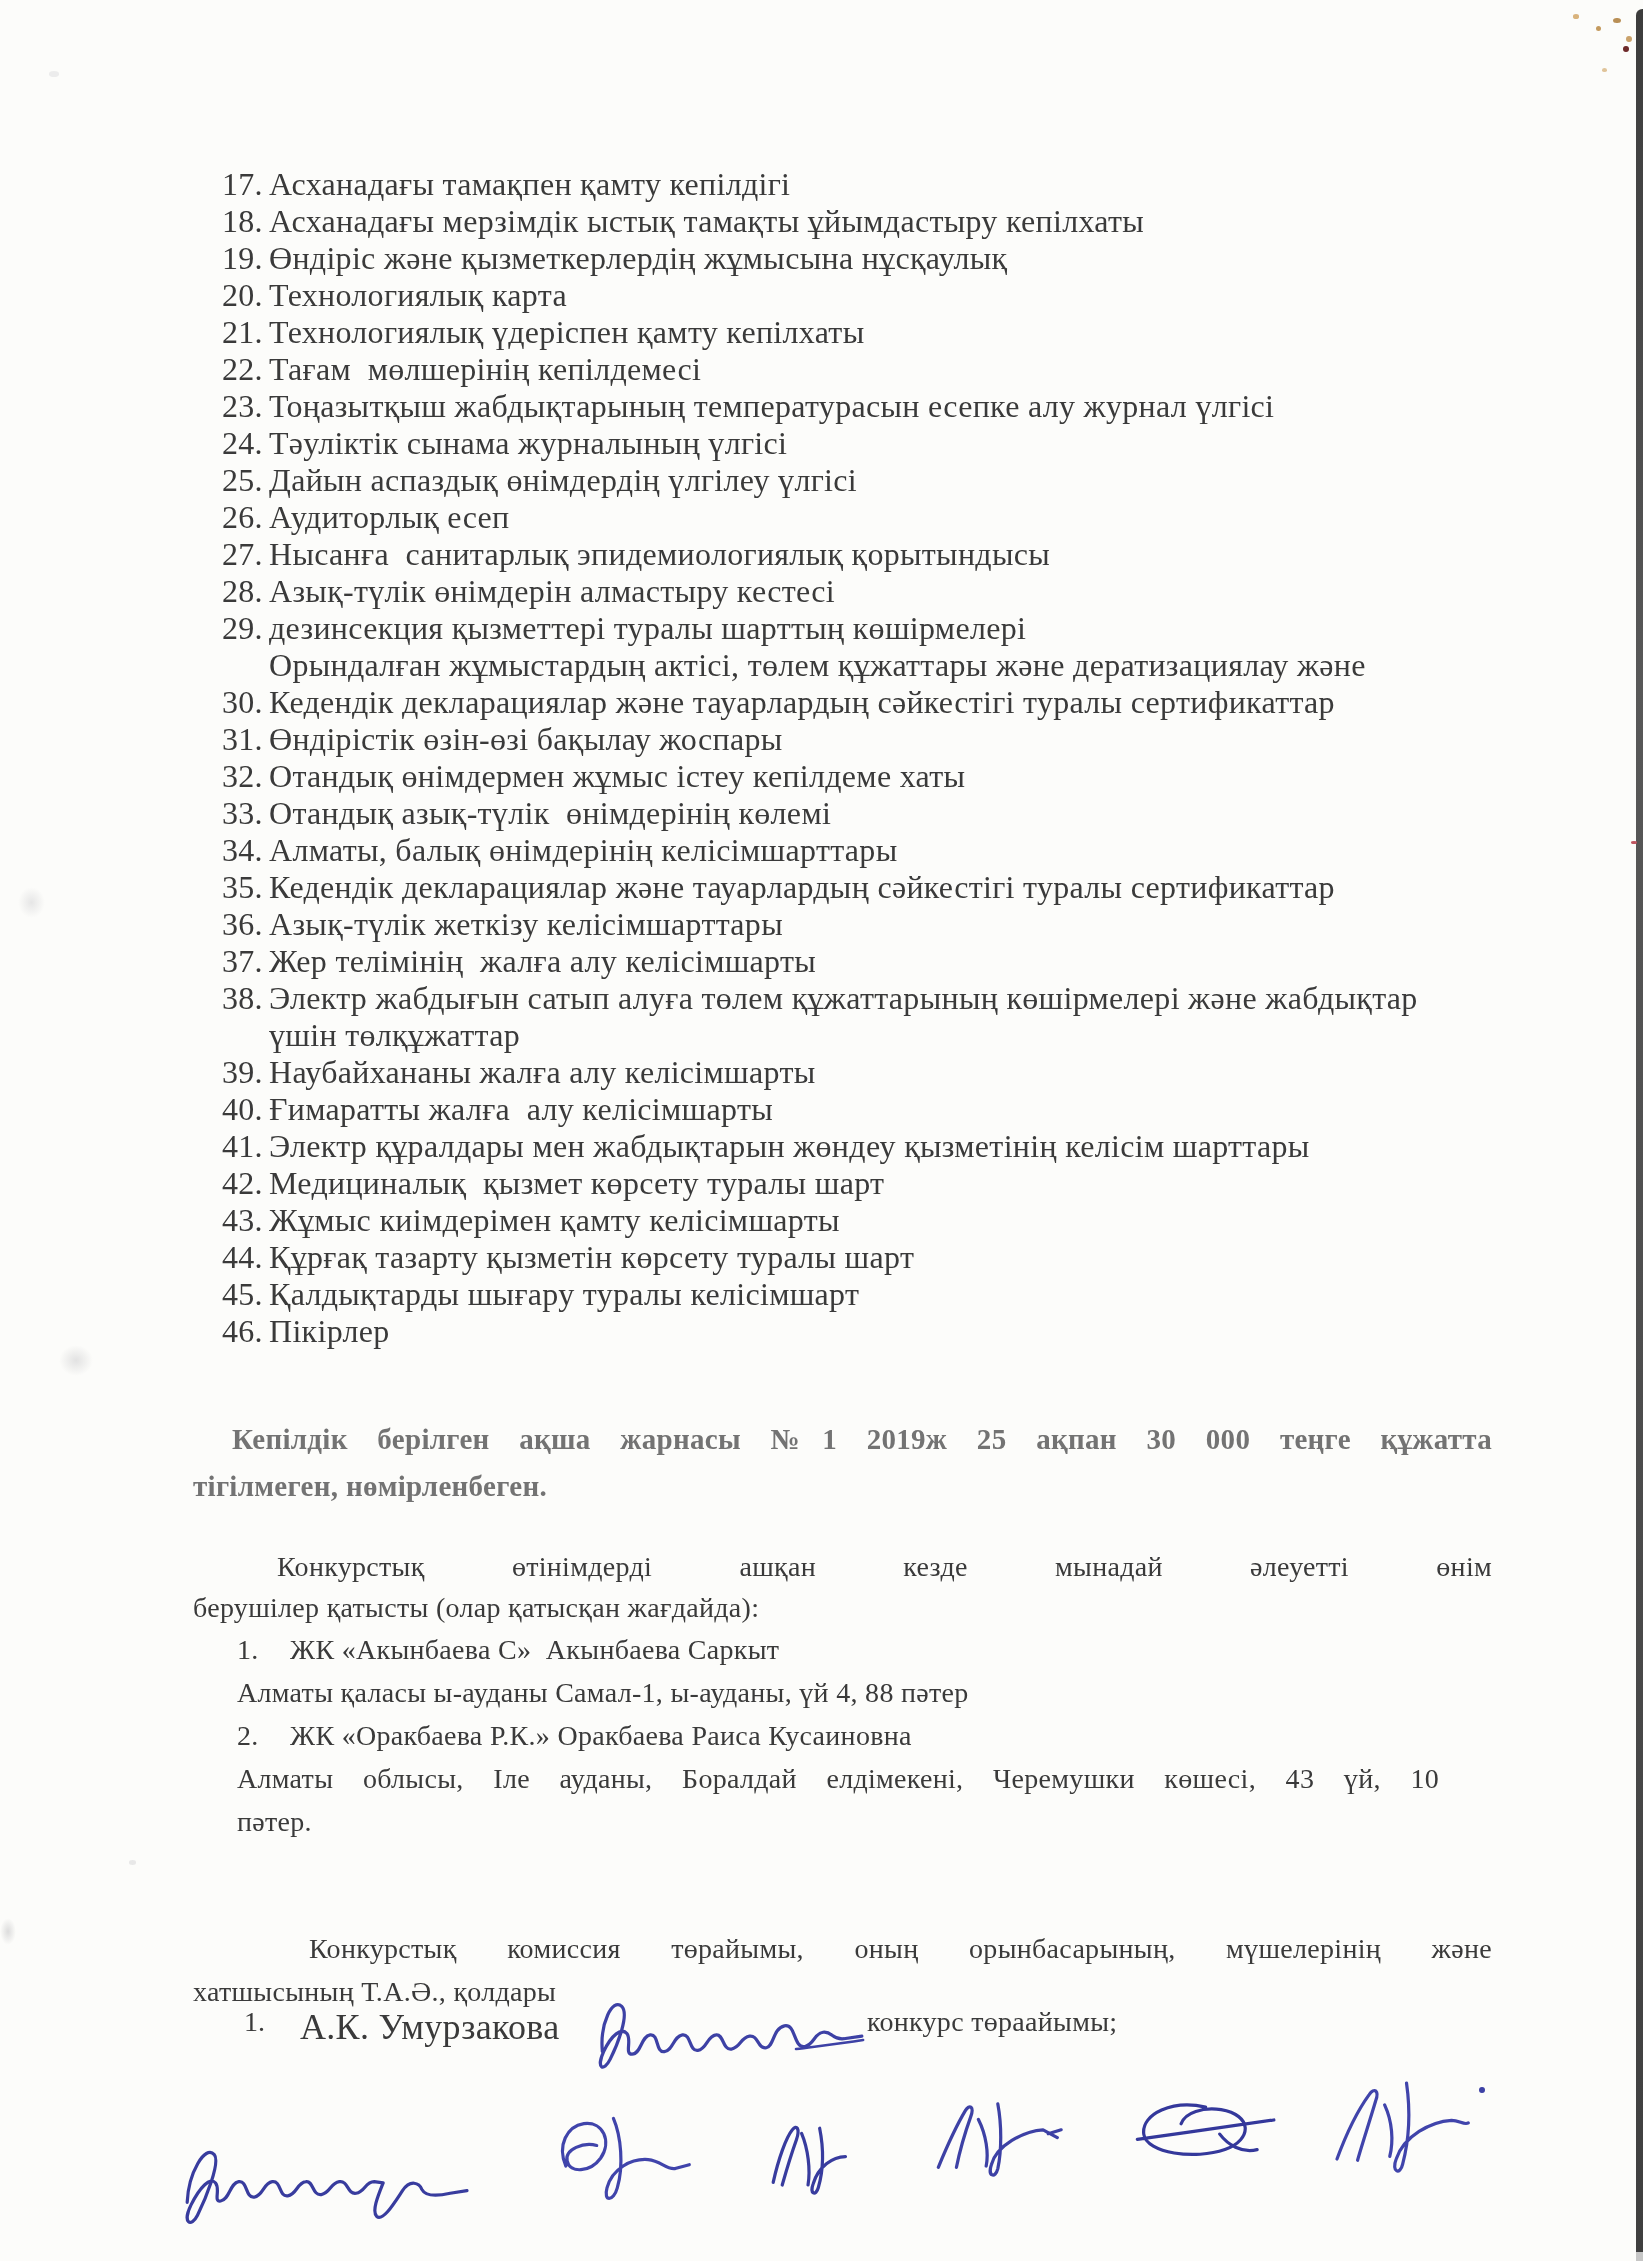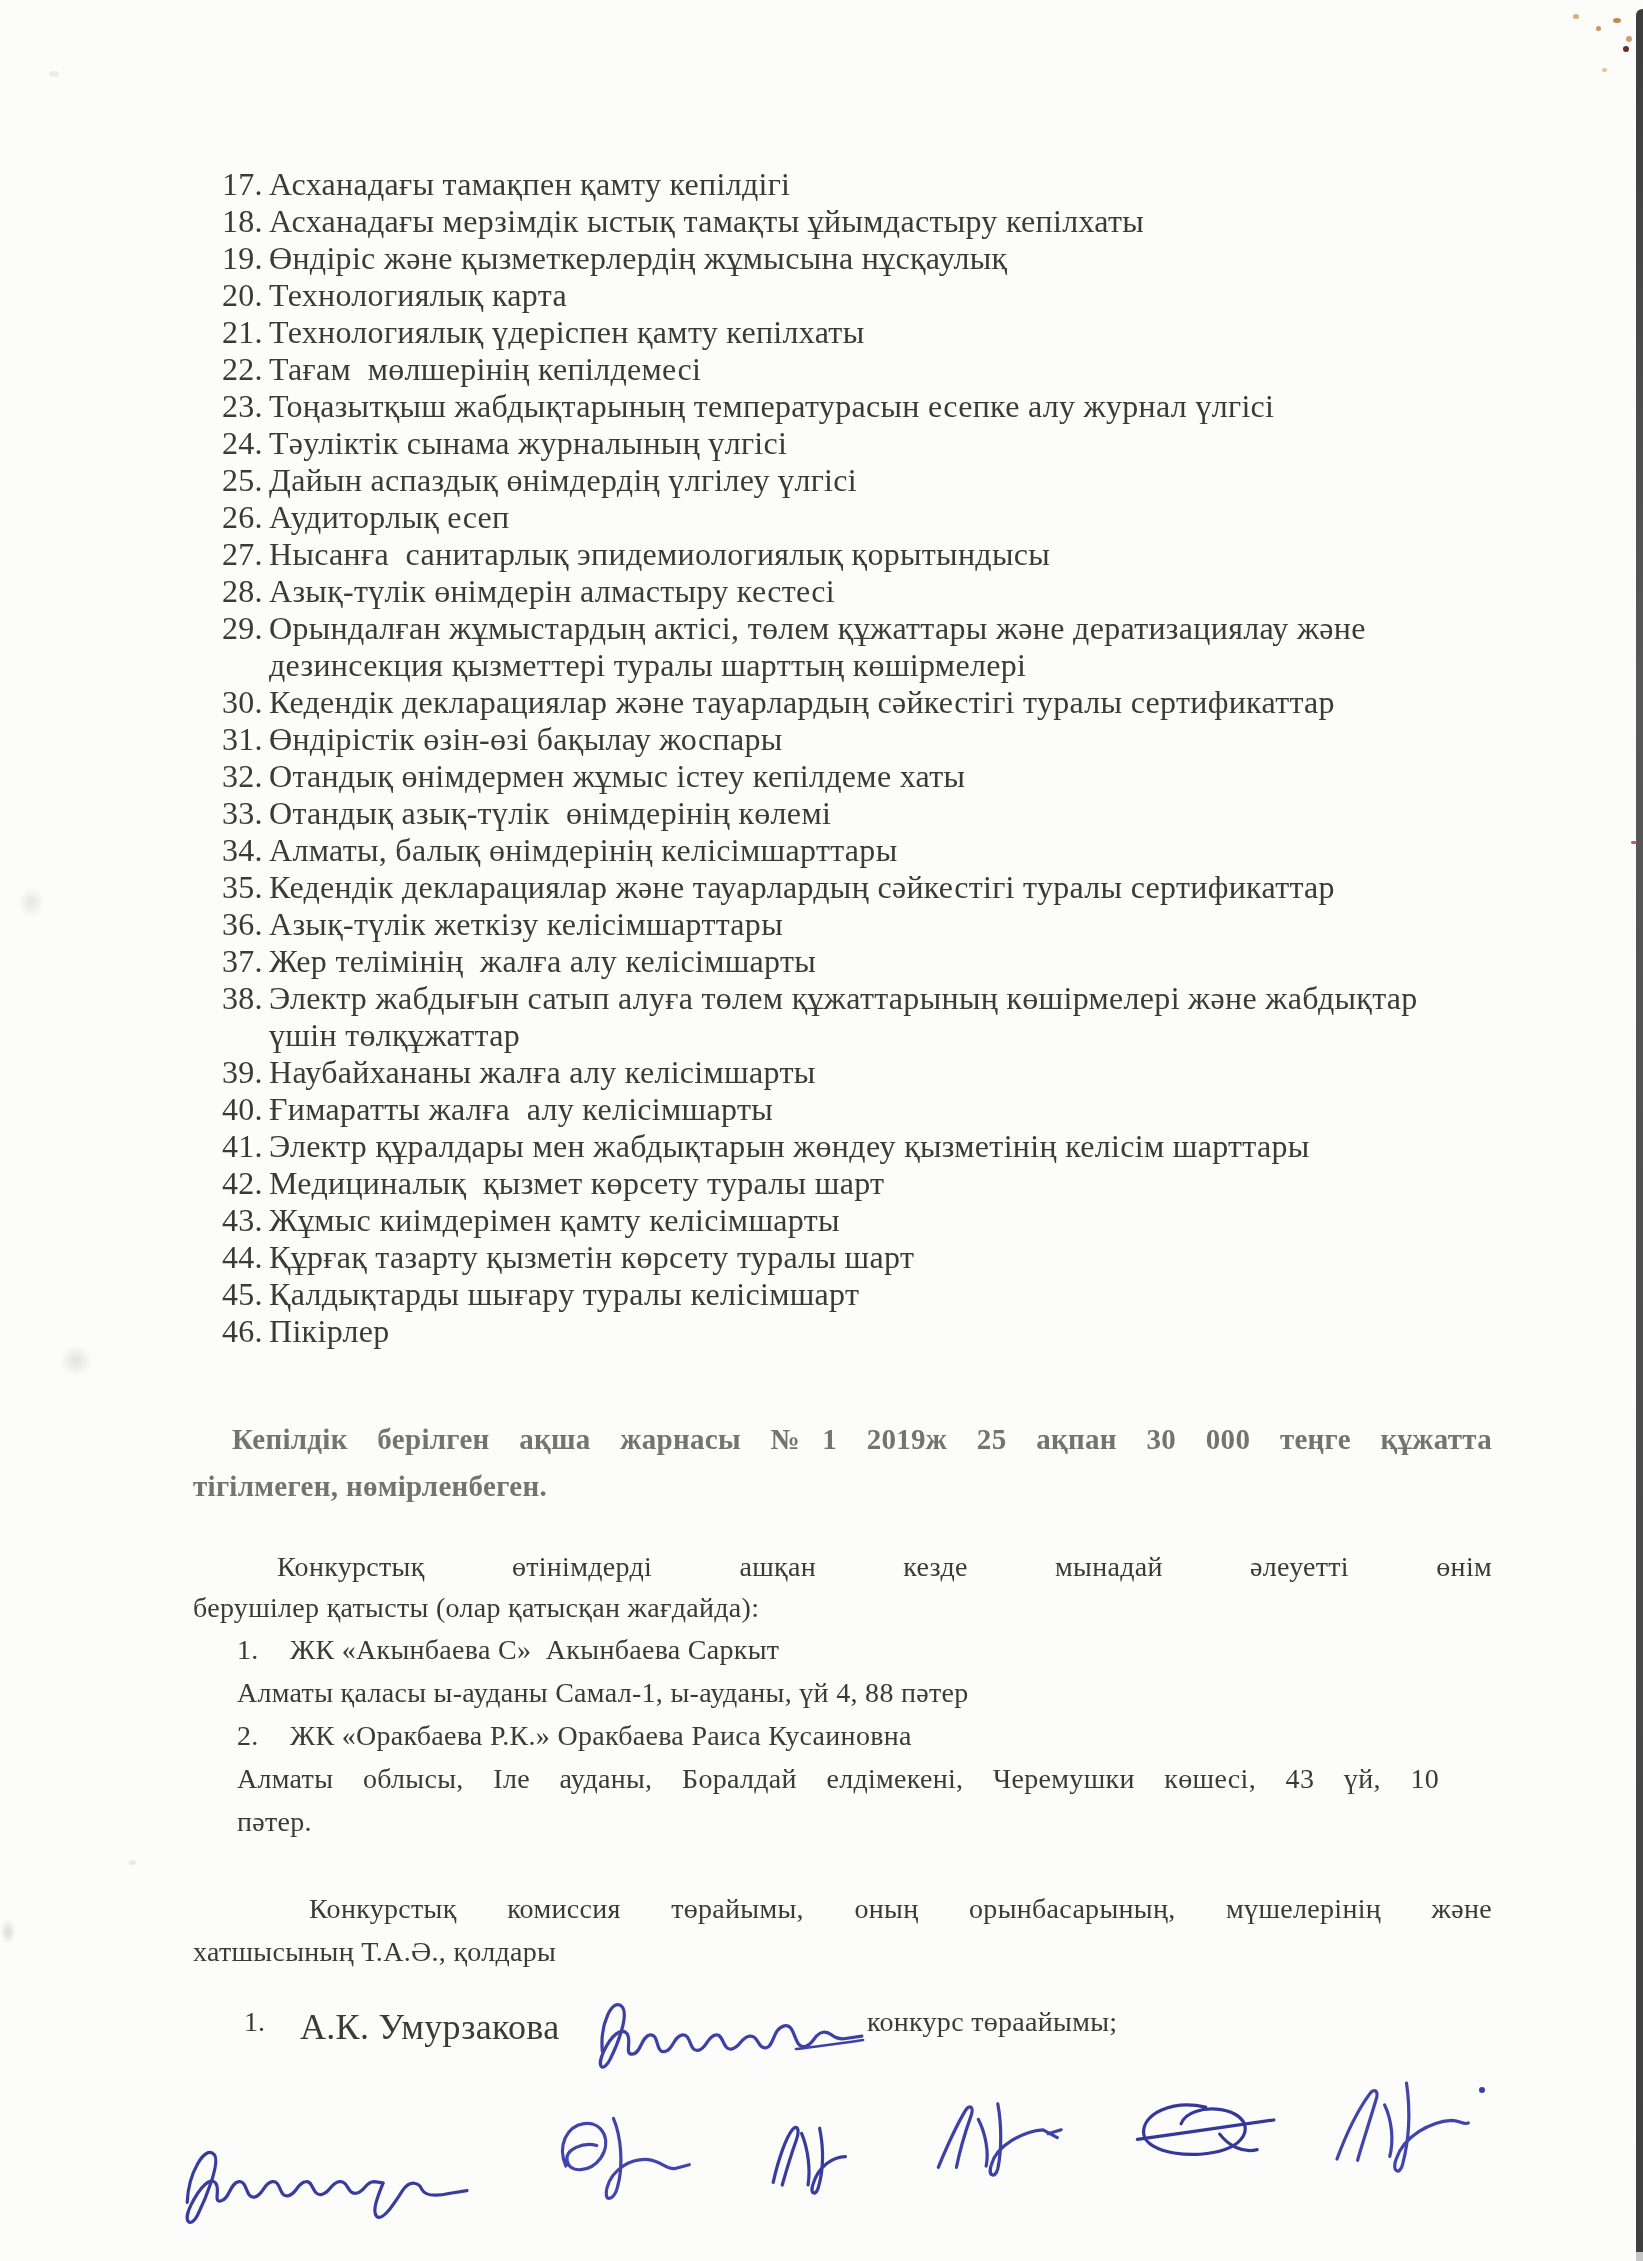--- a/index.html
+++ b/index.html
@@ -33,21 +33,21 @@
   .para .line { white-space:normal; }
   .jl { text-align:justify; text-align-last:justify; }
 
   #deposit { top:1416px; line-height:47px; font-weight:bold; color:#737373; font-size:29px; }
   #deposit .line:first-child { padding-left:39px; }
 
   #opening { top:1546px; line-height:41px; }
   #opening .line:first-child { padding-left:84px; }
 
   #commission { top:1887px; line-height:43px; }
-  #commission .line:first-child { padding-left:116px; }
+  #commission .line:first-child { padding-left:116px;margin-top:40px; }
 
   
   .vendors { position:absolute; left:237px; top:1628px; width:1257px; font-size:28px; line-height:43px; letter-spacing:0.3px; }
   .vendor-name-row { position:relative; padding-left:53px; white-space:pre-wrap; }
   .vendor-num { position:absolute; left:0; top:0; }
   .vendor-addr { width:1202px; }
 
   
   .chair-num  { position:absolute; left:244px;  top:2006px; font-size:28px; }
   .chair-name { position:absolute; left:300px;  top:2006px; font-size:36px; letter-spacing:0.3px; }
@@ -80,21 +80,21 @@
       <div class="toc-item"><span class="toc-num">19.</span><span class="toc-text"><div class="toc-line">Өндіріс және қызметкерлердің жұмысына нұсқаулық</div></span></div>
       <div class="toc-item"><span class="toc-num">20.</span><span class="toc-text"><div class="toc-line">Технологиялық карта</div></span></div>
       <div class="toc-item"><span class="toc-num">21.</span><span class="toc-text"><div class="toc-line">Технологиялық үдеріспен қамту кепілхаты</div></span></div>
       <div class="toc-item"><span class="toc-num">22.</span><span class="toc-text"><div class="toc-line">Тағам  мөлшерінің кепілдемесі</div></span></div>
       <div class="toc-item"><span class="toc-num">23.</span><span class="toc-text"><div class="toc-line">Тоңазытқыш жабдықтарының температурасын есепке алу журнал үлгісі</div></span></div>
       <div class="toc-item"><span class="toc-num">24.</span><span class="toc-text"><div class="toc-line">Тәуліктік сынама журналының үлгісі</div></span></div>
       <div class="toc-item"><span class="toc-num">25.</span><span class="toc-text"><div class="toc-line">Дайын аспаздық өнімдердің үлгілеу үлгісі</div></span></div>
       <div class="toc-item"><span class="toc-num">26.</span><span class="toc-text"><div class="toc-line">Аудиторлық есеп</div></span></div>
       <div class="toc-item"><span class="toc-num">27.</span><span class="toc-text"><div class="toc-line">Нысанға  санитарлық эпидемиологиялық қорытындысы</div></span></div>
       <div class="toc-item"><span class="toc-num">28.</span><span class="toc-text"><div class="toc-line">Азық-түлік өнімдерін алмастыру кестесі</div></span></div>
-      <div class="toc-item"><span class="toc-num">29.</span><span class="toc-text"><div class="toc-line">Орындалған жұмыстардың актісі, төлем құжаттары және дератизациялау және</div><div class="toc-line">дезинсекция қызметтері туралы шарттың көшірмелері</div></span></div>
+      <div class="toc-item"><span class="toc-num">29.</span><span class="toc-text"><div class="toc-line">дезинсекция қызметтері туралы шарттың көшірмелері</div><div class="toc-line">Орындалған жұмыстардың актісі, төлем құжаттары және дератизациялау және</div></span></div>
       <div class="toc-item"><span class="toc-num">30.</span><span class="toc-text"><div class="toc-line">Кедендік декларациялар және тауарлардың сәйкестігі туралы сертификаттар</div></span></div>
       <div class="toc-item"><span class="toc-num">31.</span><span class="toc-text"><div class="toc-line">Өндірістік өзін-өзі бақылау жоспары</div></span></div>
       <div class="toc-item"><span class="toc-num">32.</span><span class="toc-text"><div class="toc-line">Отандық өнімдермен жұмыс істеу кепілдеме хаты</div></span></div>
       <div class="toc-item"><span class="toc-num">33.</span><span class="toc-text"><div class="toc-line">Отандық азық-түлік  өнімдерінің көлемі</div></span></div>
       <div class="toc-item"><span class="toc-num">34.</span><span class="toc-text"><div class="toc-line">Алматы, балық өнімдерінің келісімшарттары</div></span></div>
       <div class="toc-item"><span class="toc-num">35.</span><span class="toc-text"><div class="toc-line">Кедендік декларациялар және тауарлардың сәйкестігі туралы сертификаттар</div></span></div>
       <div class="toc-item"><span class="toc-num">36.</span><span class="toc-text"><div class="toc-line">Азық-түлік жеткізу келісімшарттары</div></span></div>
       <div class="toc-item"><span class="toc-num">37.</span><span class="toc-text"><div class="toc-line">Жер телімінің  жалға алу келісімшарты</div></span></div>
       <div class="toc-item"><span class="toc-num">38.</span><span class="toc-text"><div class="toc-line">Электр жабдығын сатып алуға төлем құжаттарының көшірмелері және жабдықтар</div><div class="toc-line">үшін төлқұжаттар</div></span></div>
       <div class="toc-item"><span class="toc-num">39.</span><span class="toc-text"><div class="toc-line">Наубайхананы жалға алу келісімшарты</div></span></div>

